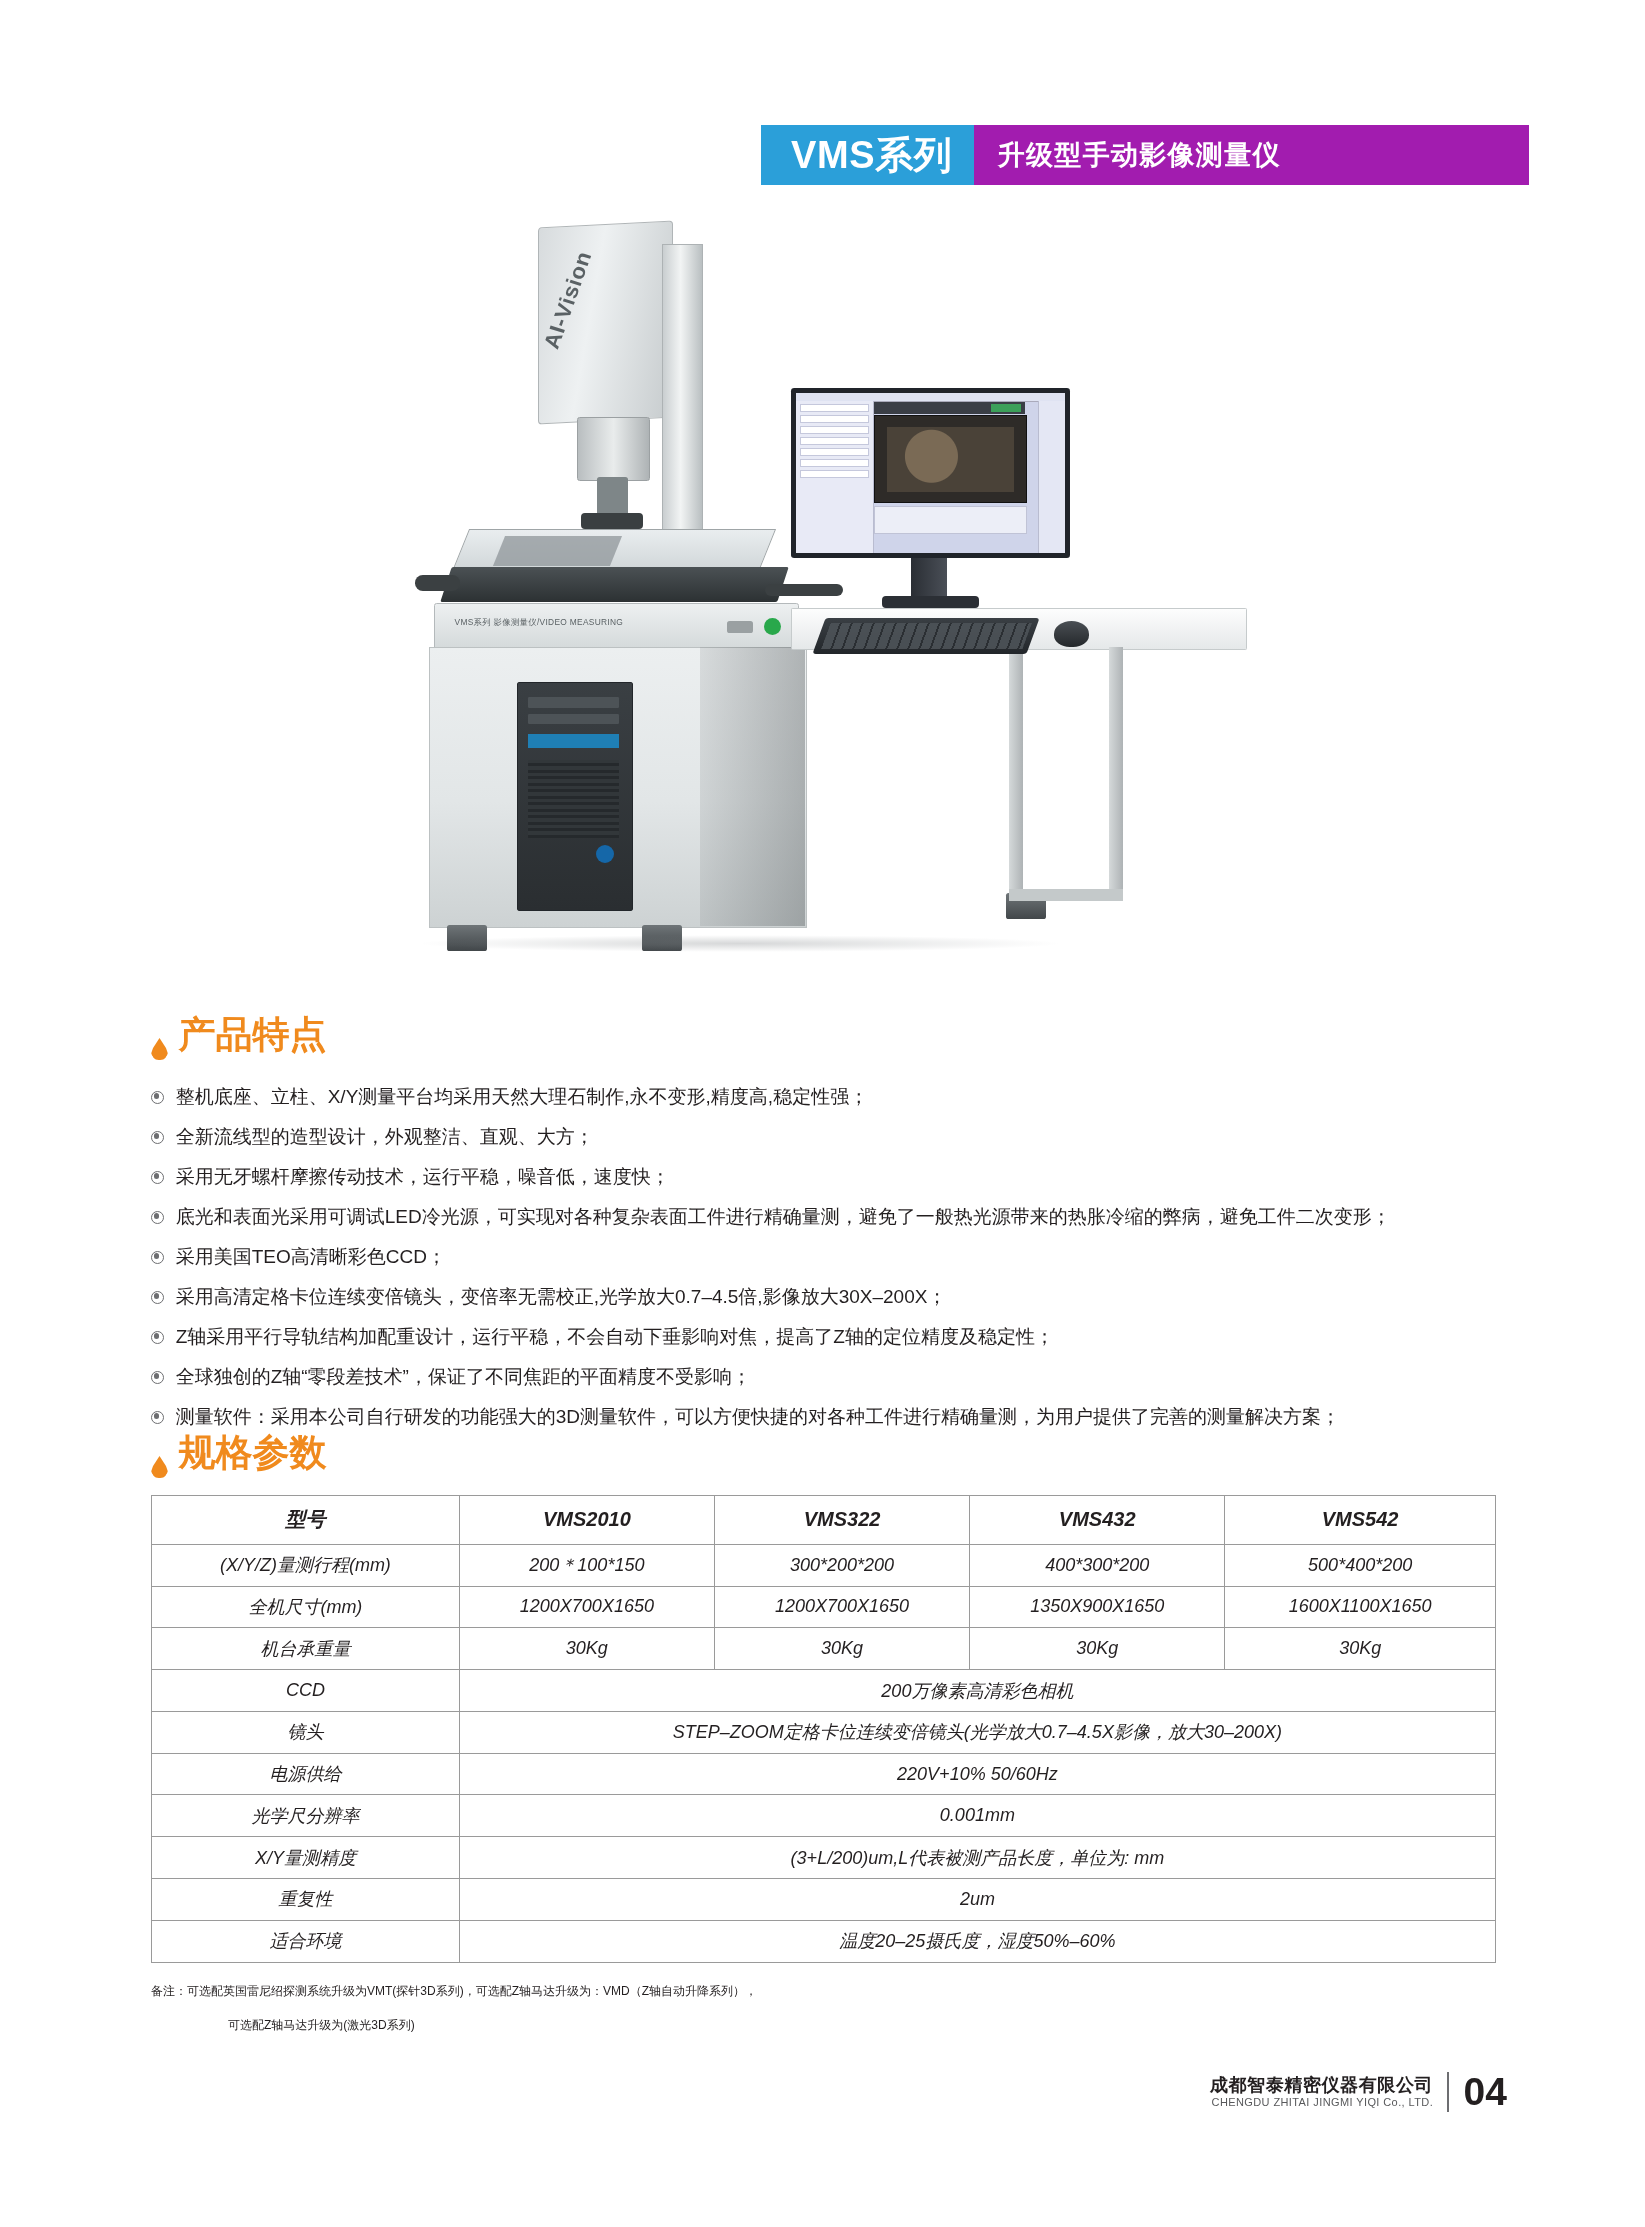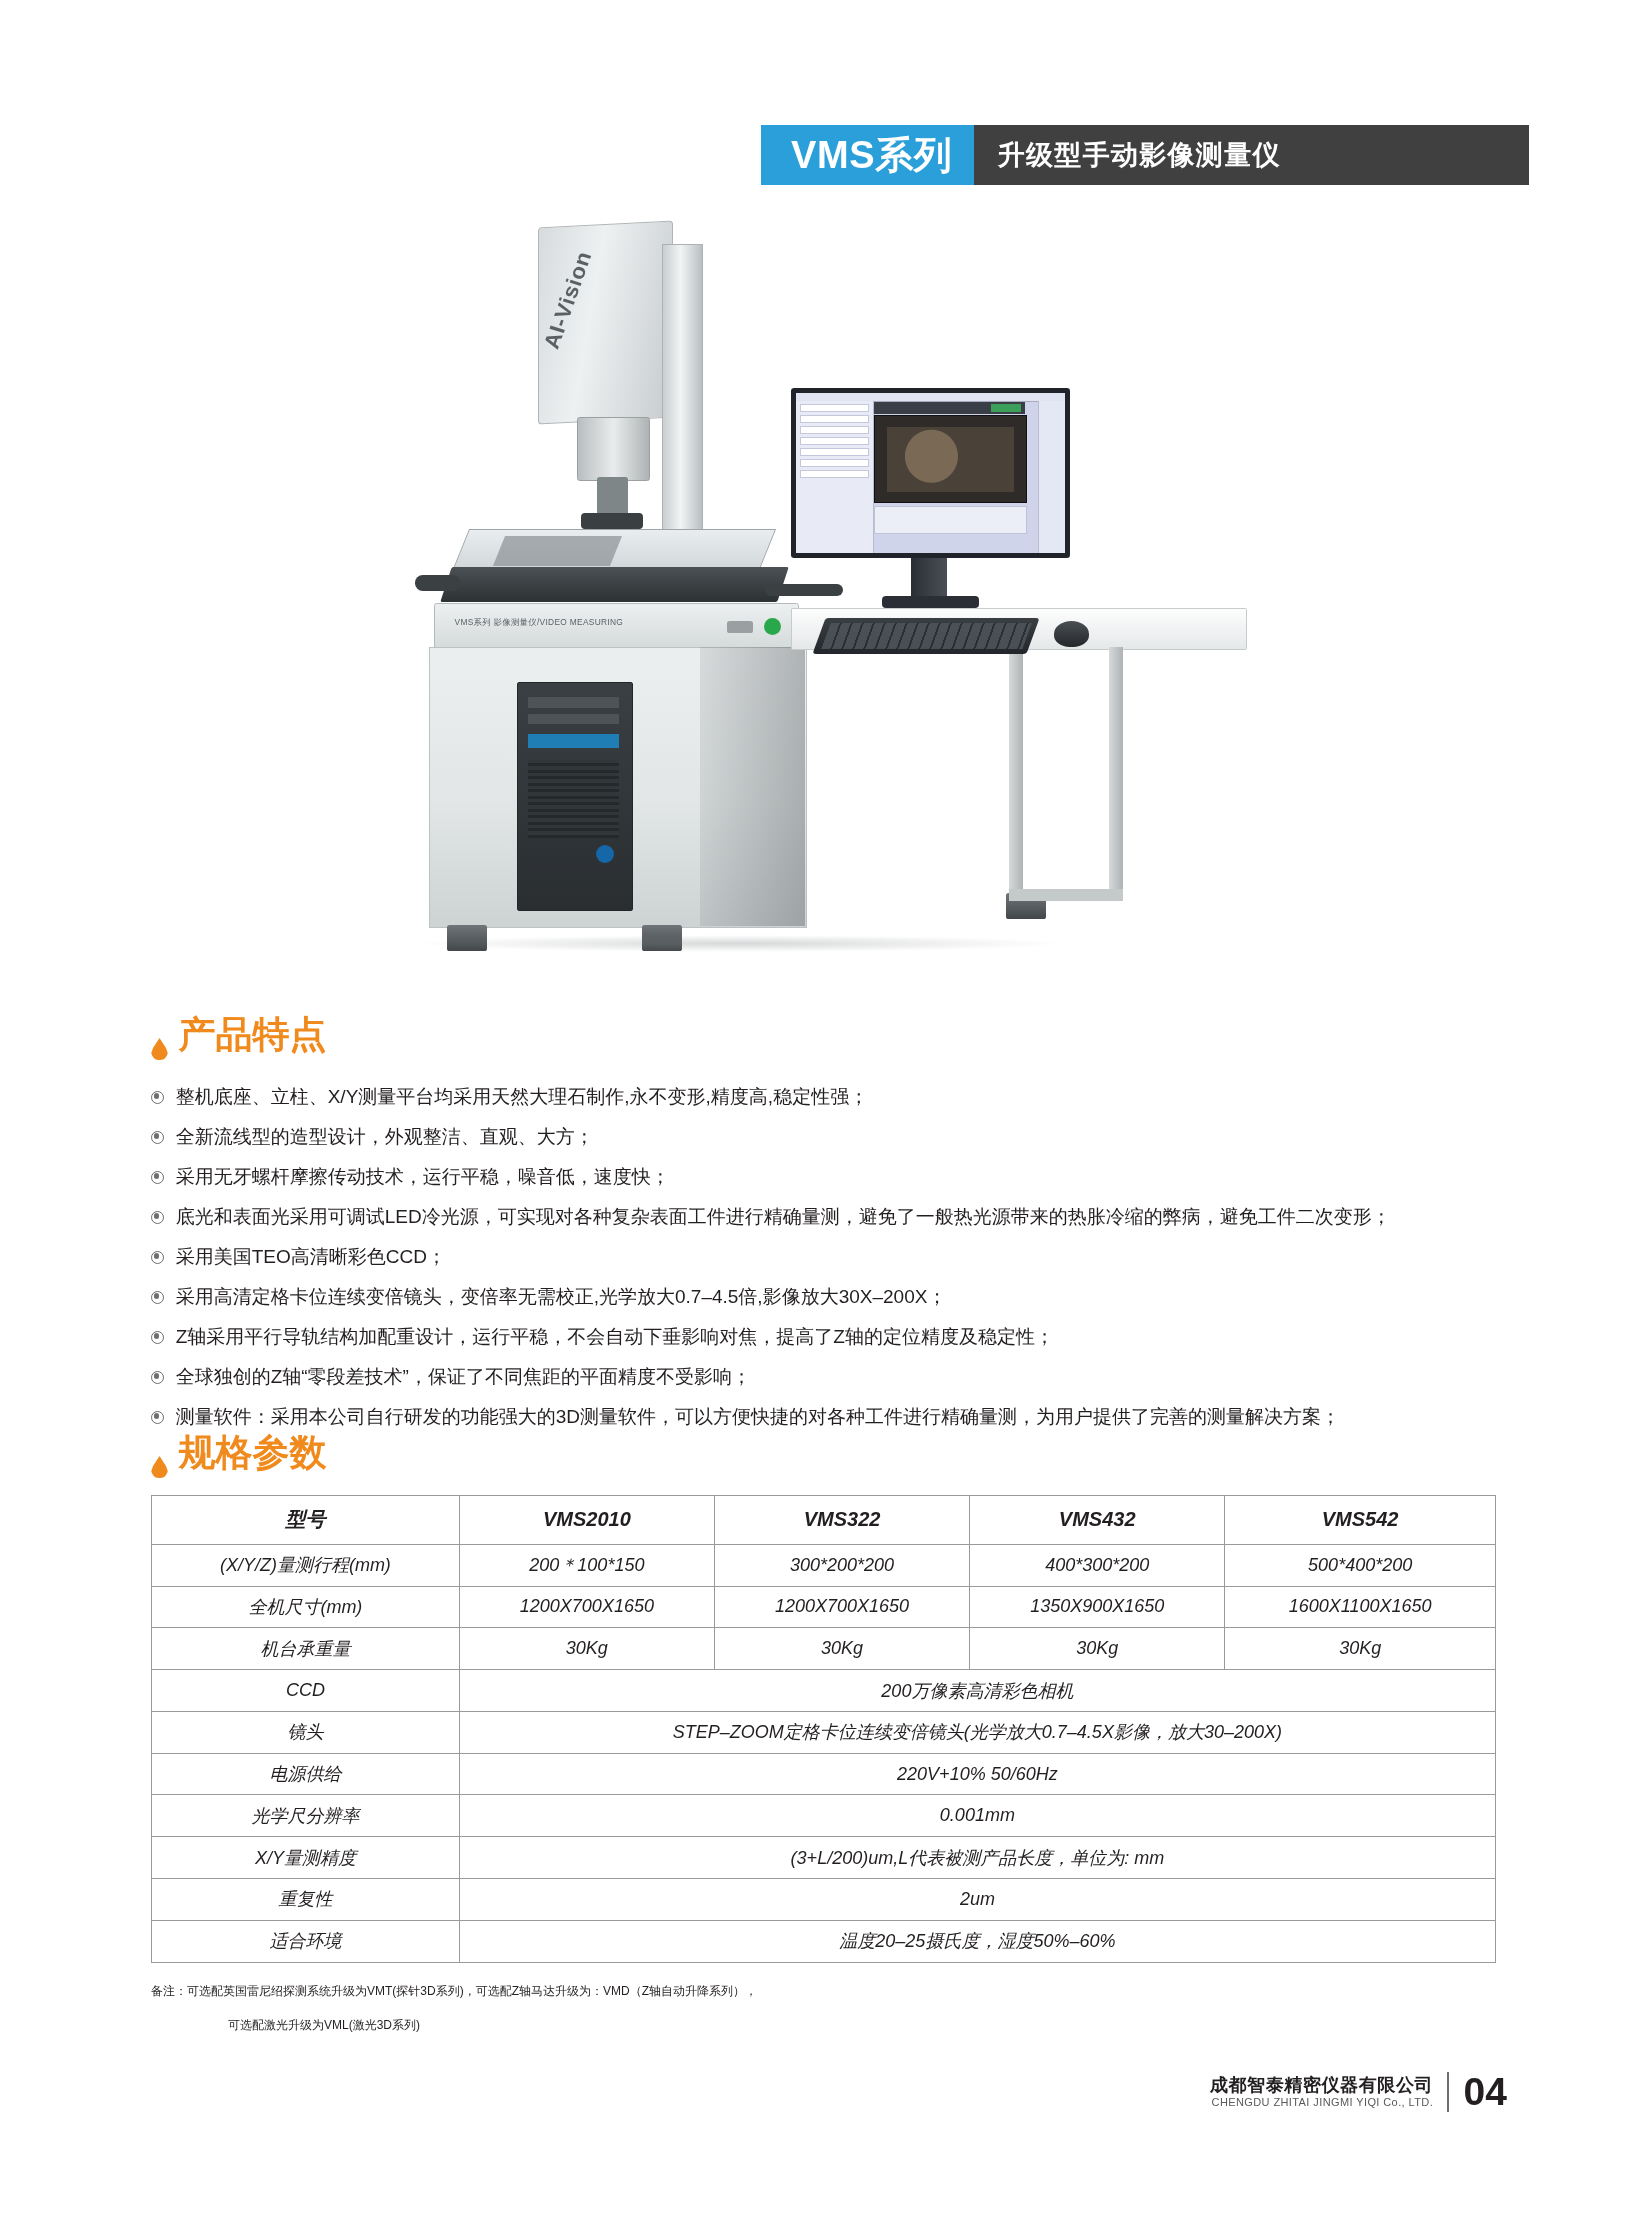--- a/index.html
+++ b/index.html
@@ -31,21 +31,21 @@
     color: #ffffff;
     font-size: 38px;
     font-weight: bold;
     letter-spacing: 0.6px;
     padding: 0 22px 0 30px;
     display: flex;
     align-items: center;
     font-family: "Liberation Sans", "DejaVu Sans", sans-serif;
   }
   .banner-right {
-    background: #404040;
+    background: #a21caf;
     color: #ffffff;
     font-size: 27px;
     font-weight: bold;
     letter-spacing: 1.3px;
     padding: 0 19.5px 0 23.4px;
     display: flex;
     align-items: center;
     flex: 1;
   }
 
@@ -682,21 +682,21 @@
         <tr>
           <td class="label">适合环境</td>
           <td colspan="4">温度20–25摄氏度，湿度50%–60%</td>
         </tr>
       </tbody>
     </table>
   </div>
 
   <div class="note">
     <div>备注：可选配英国雷尼绍探测系统升级为VMT(探针3D系列)，可选配Z轴马达升级为：VMD（Z轴自动升降系列），</div>
-    <div class="indent">可选配激光升级为VML(激光3D系列)</div>
+    <div class="indent">可选配Z轴马达升级为(激光3D系列)</div>
   </div>
 </div>
 
 <div class="footer">
   <div class="footer-company">
     <div class="footer-cn">成都智泰精密仪器有限公司</div>
     <div class="footer-en">CHENGDU ZHITAI JINGMI YIQI Co., LTD.</div>
   </div>
   <div class="footer-sep"></div>
   <div class="footer-page">04</div>

